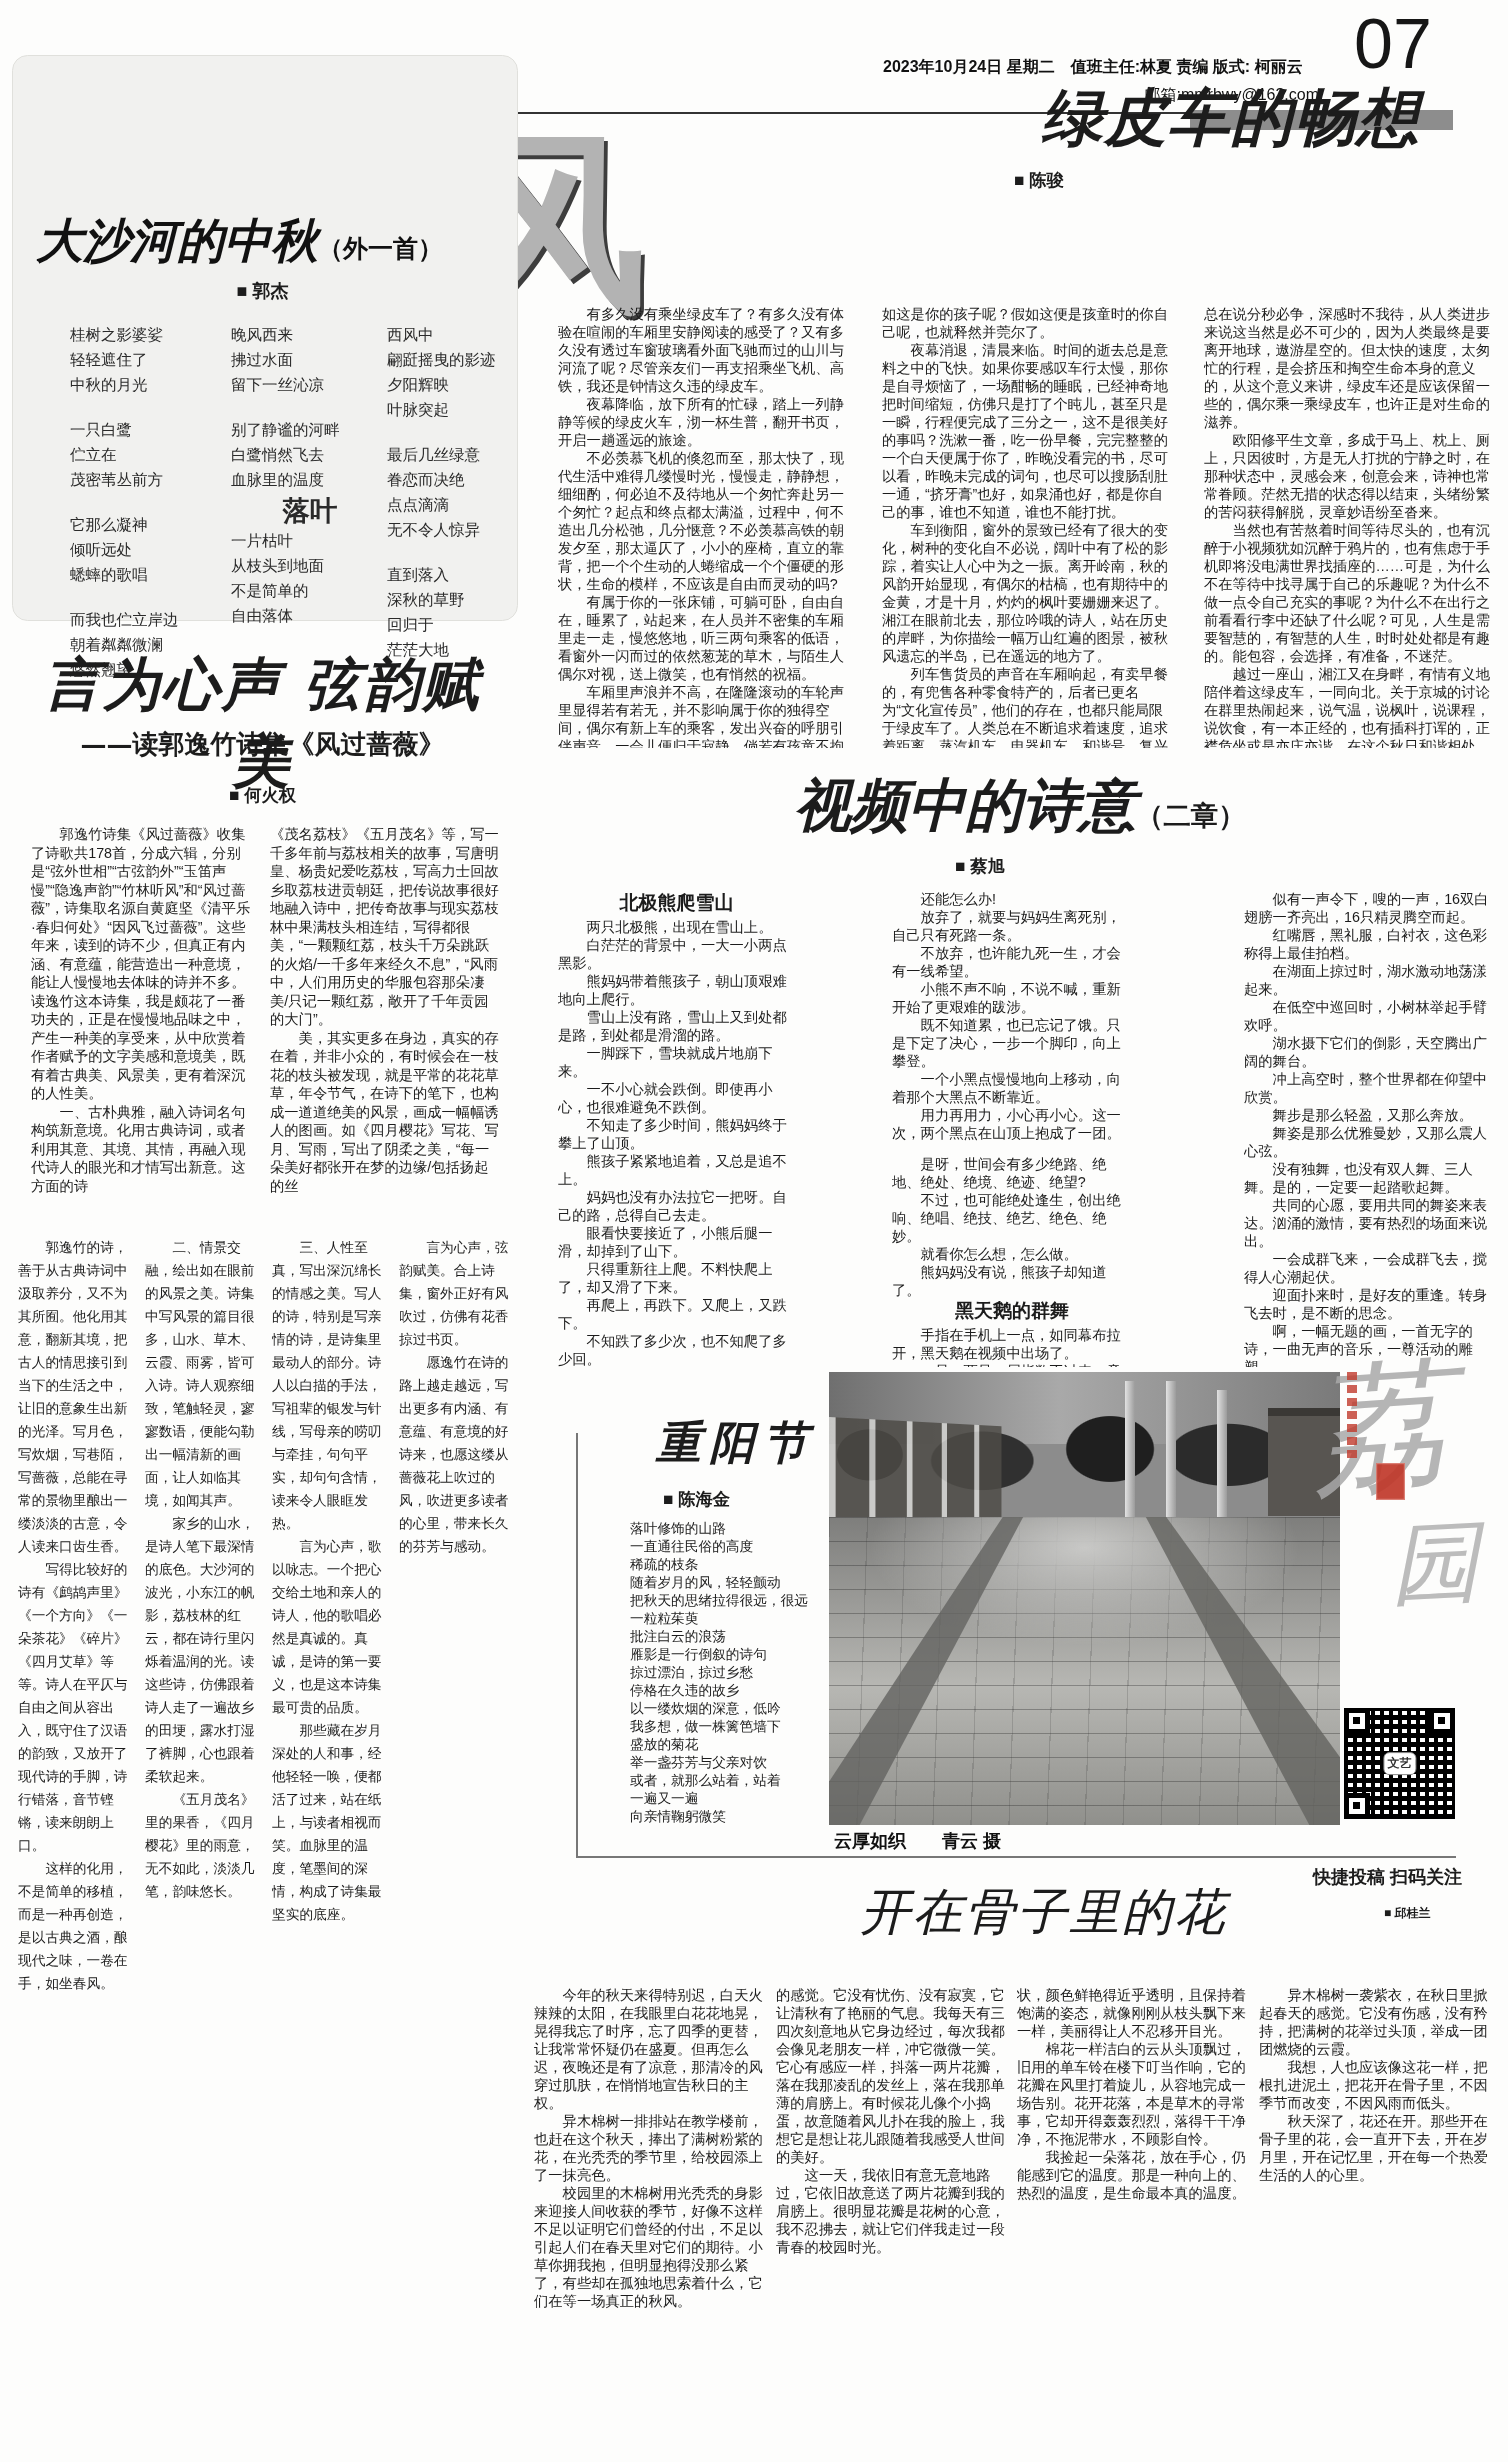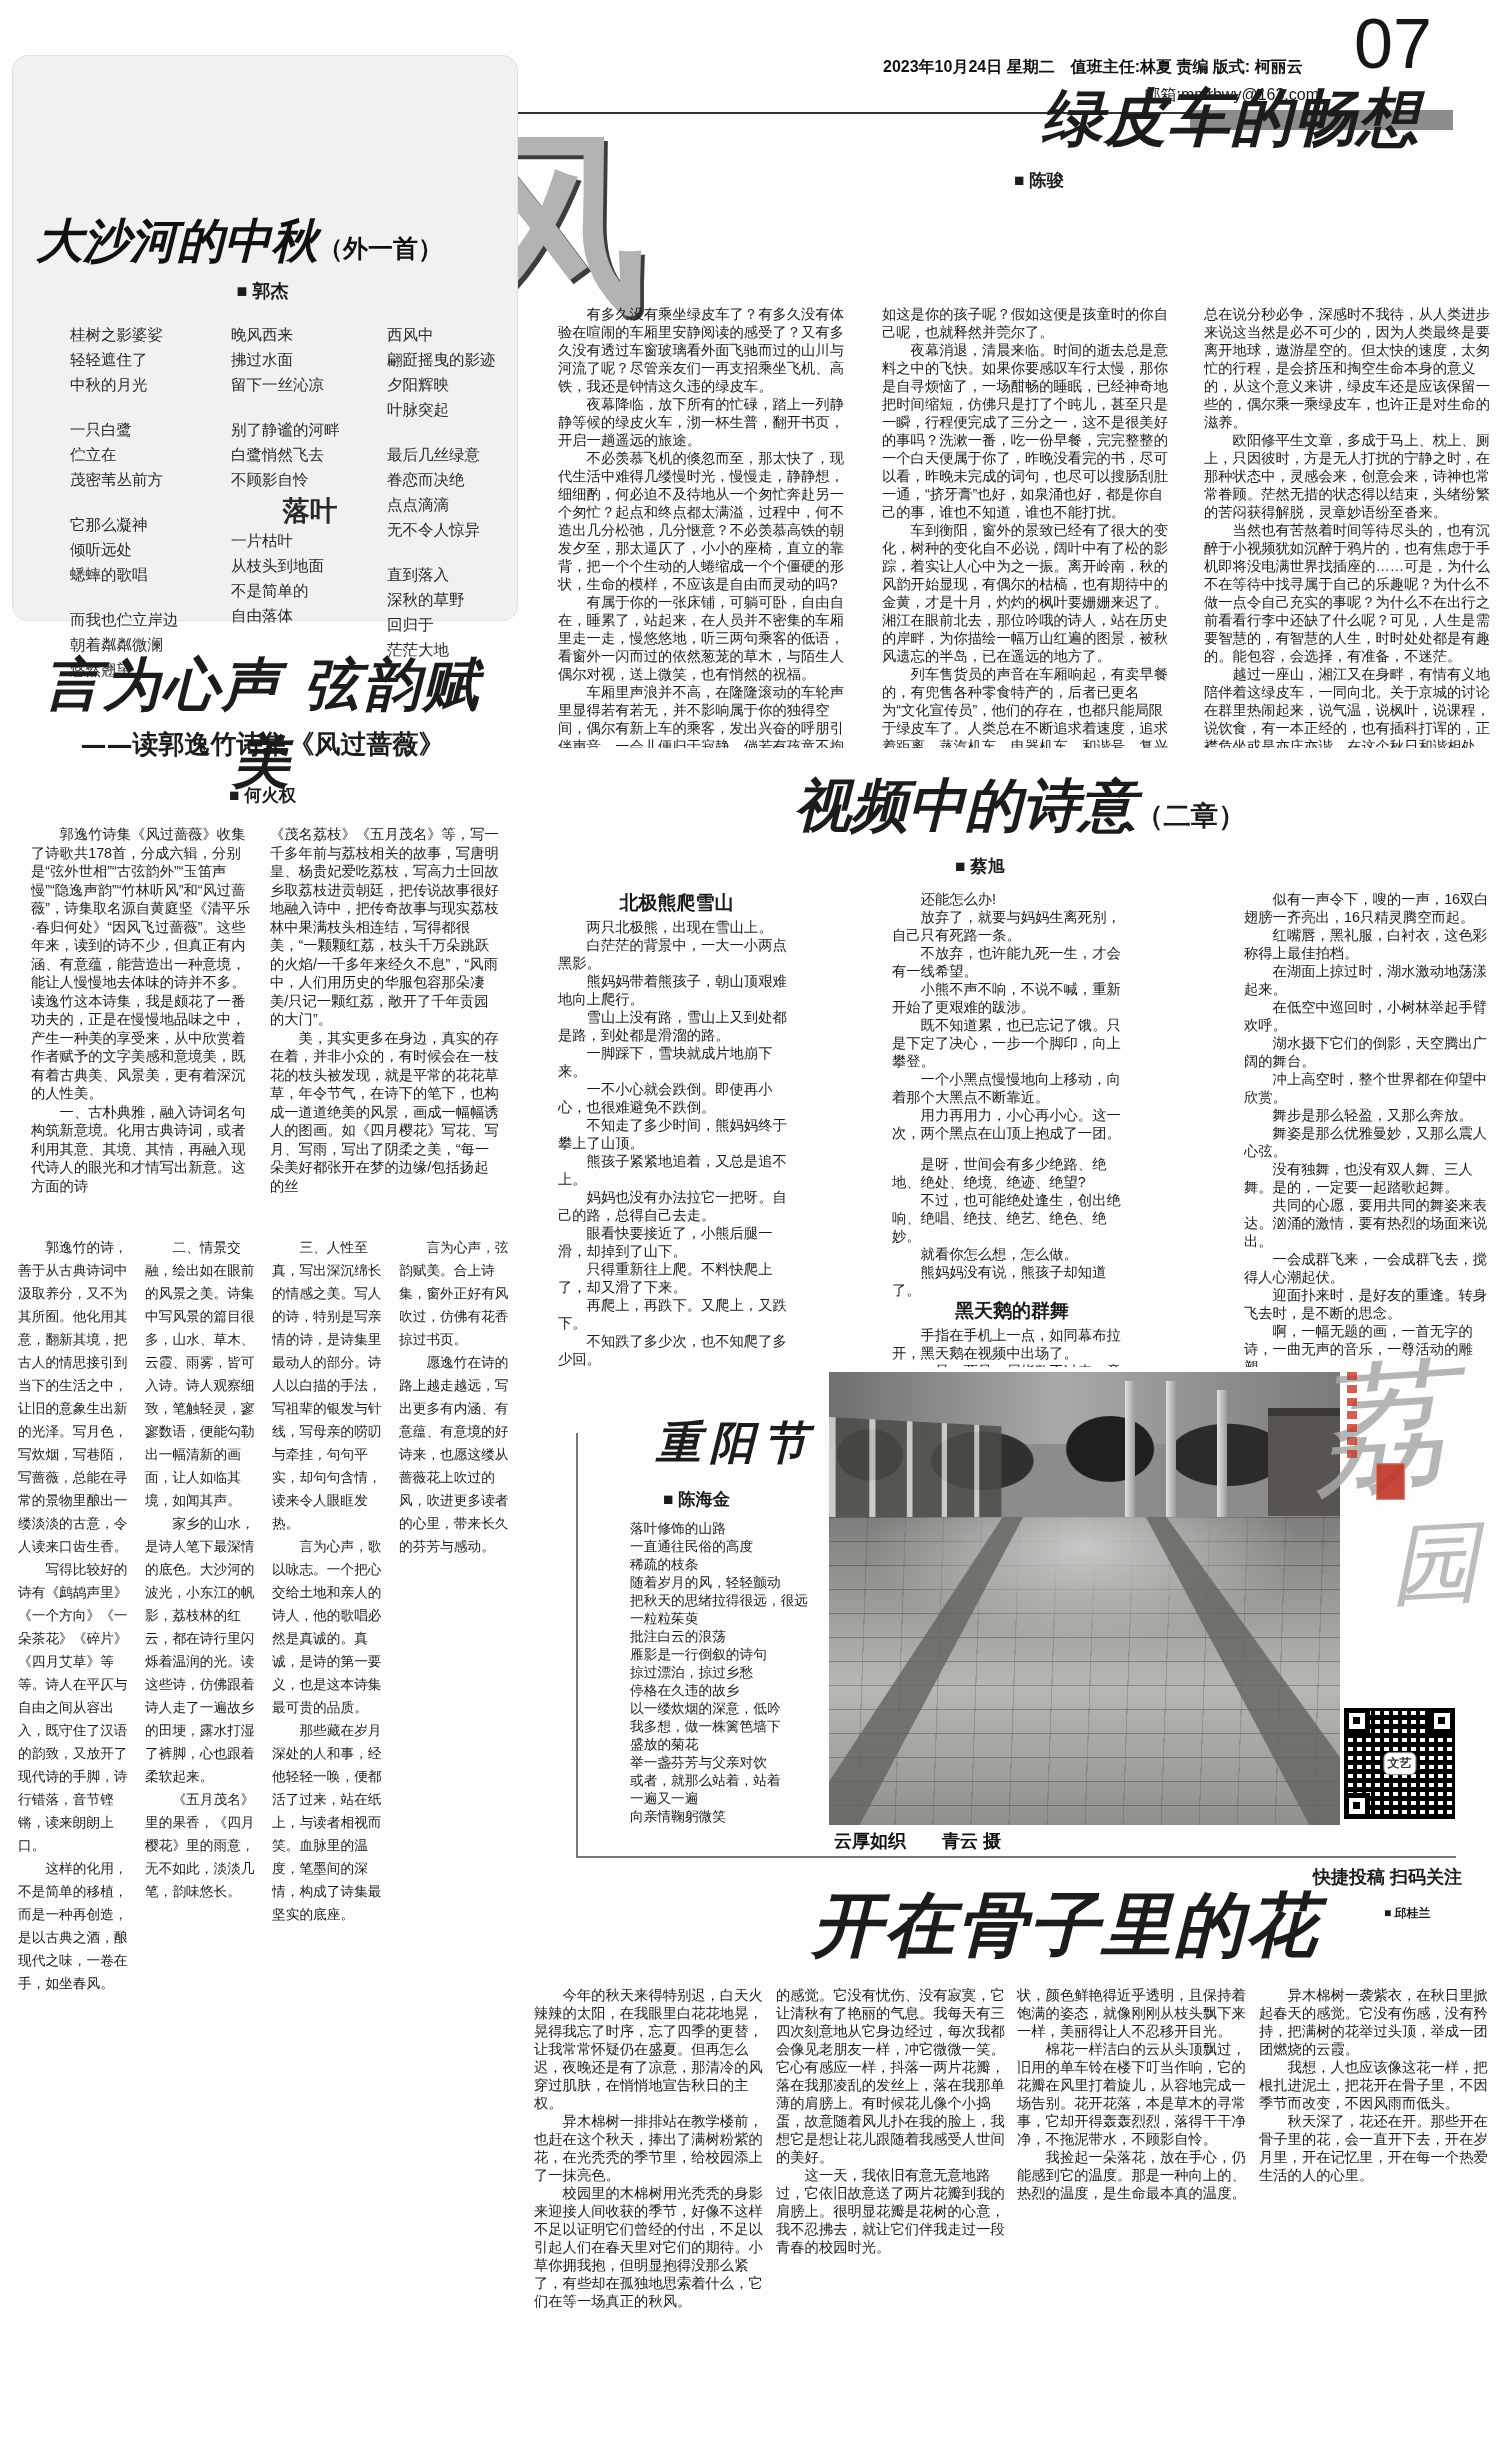--- a/index.html
+++ b/index.html
@@ -127,21 +127,21 @@
       repeating-linear-gradient(0deg,#000 0 4.8px,rgba(255,255,255,0) 4.8px 9px),
       repeating-linear-gradient(90deg,#000 0 4.2px,#fff 4.2px 9px);}
   .qr .f{position:absolute;width:26px;height:26px;background:#fff;border:5.4px solid #000;box-sizing:border-box;}
   .qr .f::after{content:"";position:absolute;left:4.2px;top:4.2px;width:7.2px;height:7.2px;background:#000;}
   .qr .f1{left:0;top:0;} .qr .f2{right:0;top:0;} .qr .f3{left:0;bottom:0;}
   .qr-label{position:absolute;left:50%;top:50%;transform:translate(-50%,-50%);
       background:#fff;border:1.2px solid #888;border-radius:6px;padding:2.4px 3.6px;font-size:12px;font-weight:bold;color:#333;}
   .qr-cap{left:1271px;top:1865px;width:191px;text-align:right;font-size:18px;font-weight:bold;}
 
   
-  .flw-title{left:812px;top:1879px;width:537px;font-size:70px;font-weight:bold;font-style:italic;
+  .flw-title{left:860px;top:1879px;width:537px;font-size:50px;font-weight:normal;font-style:italic;
              font-family:"DejaVu Serif",serif;letter-spacing:2.4px;}
   .flw-byline{left:1384px;top:1905px;font-size:12px;font-weight:bold;}
   .fcol{font-size:14.3px;line-height:18px;}
   .fc1{left:534px;top:1986px;width:234px;height:468px;}
   .fc2{left:776px;top:1986px;width:234px;height:468px;}
   .fc3{left:1017px;top:1986px;width:234px;height:468px;}
   .fc4{left:1259px;top:1986px;width:235px;height:468px;}
 </style>
 </head>
 <body>
@@ -183,21 +183,21 @@
       <p>悠然翘望</p>
     </div>
   <div class="abs pcol pc2">
     <div>
         <p>晚风西来</p>
         <p>拂过水面</p>
         <p>留下一丝沁凉</p>
         <p class="gap"></p>
         <p>别了静谧的河畔</p>
         <p>白鹭悄然飞去</p>
-        <p>不顾影自怜</p>
+        <p>血脉里的温度</p>
       </div>
     <p class="poemsub">落叶</p>
     <div>
         <p>一片枯叶</p>
         <p>从枝头到地面</p>
         <p>不是简单的</p>
         <p>自由落体</p>
       </div>
   </div>
   <div class="abs pcol pc3">

